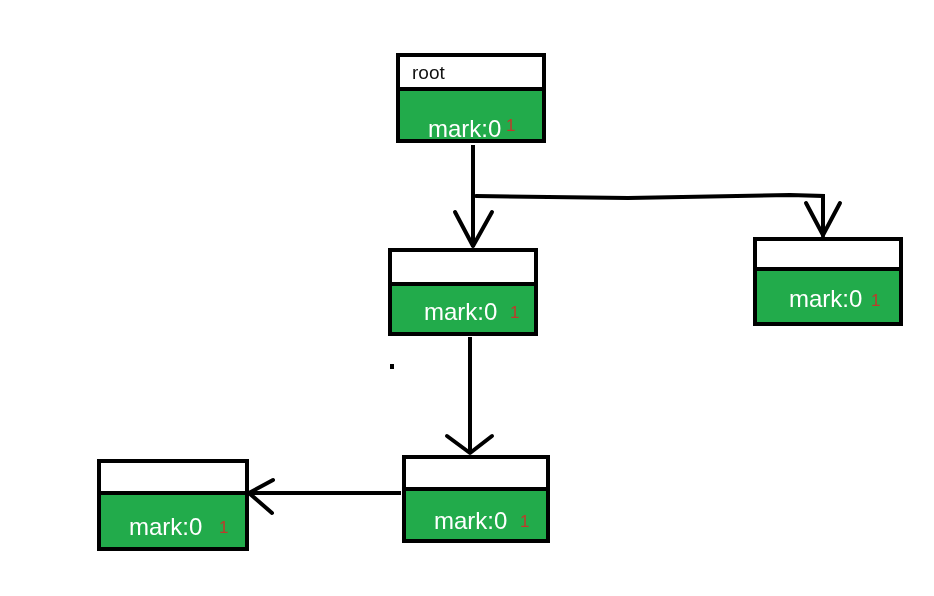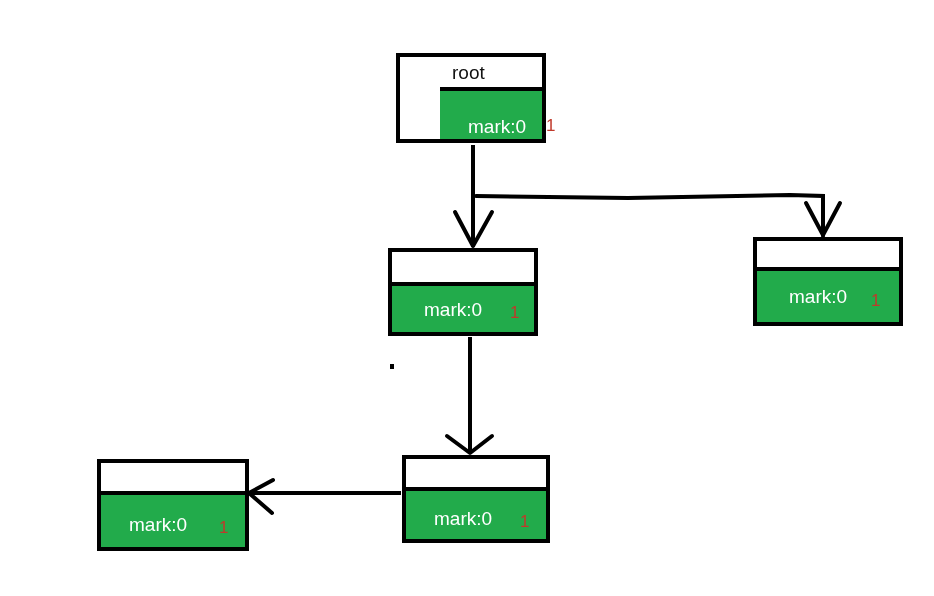--- a/index.html
+++ b/index.html
@@ -45,21 +45,21 @@
   }
   .node-body {
     box-sizing: border-box;
     flex: 1 1 auto;
     background: #22ab4b;
     position: relative;
   }
   .node-mark {
     position: absolute;
     color: #ffffff;
-    font-size: 19px;
+    font-size: 24px;
     line-height: 1;
     white-space: nowrap;
   }
   .node-count {
     position: absolute;
     color: #c0392b;
     font-size: 17px;
     line-height: 1;
     white-space: nowrap;
   }
@@ -91,21 +91,21 @@
       <path d="M 470 337 L 470 454" stroke="#000000" stroke-width="4" fill="none"></path>
       <path d="M 447 436 L 470 453 L 492 436" stroke="#000000" stroke-width="4" fill="none" stroke-linecap="round" stroke-linejoin="round"></path>
     </g>
 
     <g>
       <path d="M 401 493 L 250 493" stroke="#000000" stroke-width="4" fill="none"></path>
       <path d="M 273 480 L 249 493 L 272 513" stroke="#000000" stroke-width="4" fill="none" stroke-linecap="round" stroke-linejoin="round"></path>
     </g>
   </svg>
 
-  <div class="node" style="left:396px; top:53px; width:150px; height:90px;padding-left:40px;">
+  <div class="node" style="left:396px; top:53px; width:150px; height:90px;">
     <div class="node-header" style="height:34px;">
       <span>root</span>
     </div>
     <div class="node-body">
       <span class="node-mark" style="left:28px; top:26px;">mark:0</span>
       <span class="node-count" style="left:106px; top:26px;">1</span>
     </div>
   </div>
 
   <div class="node" style="left:388px; top:248px; width:150px; height:88px;">

